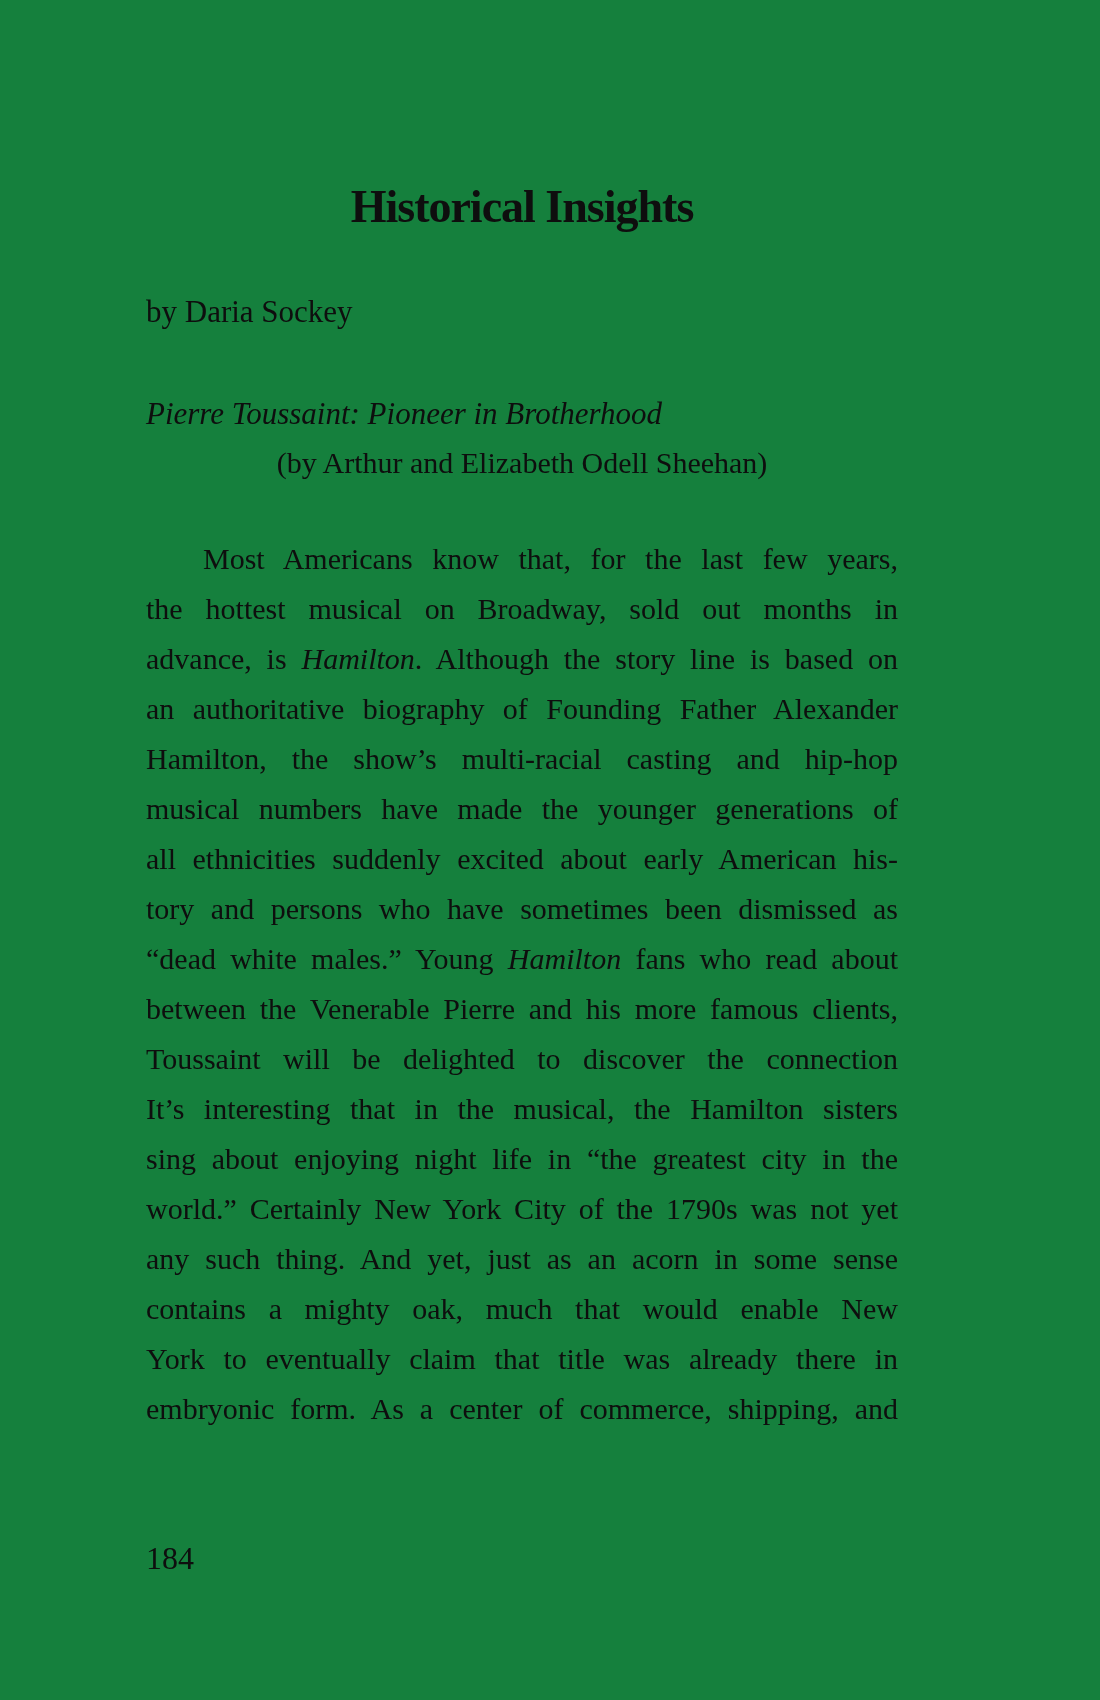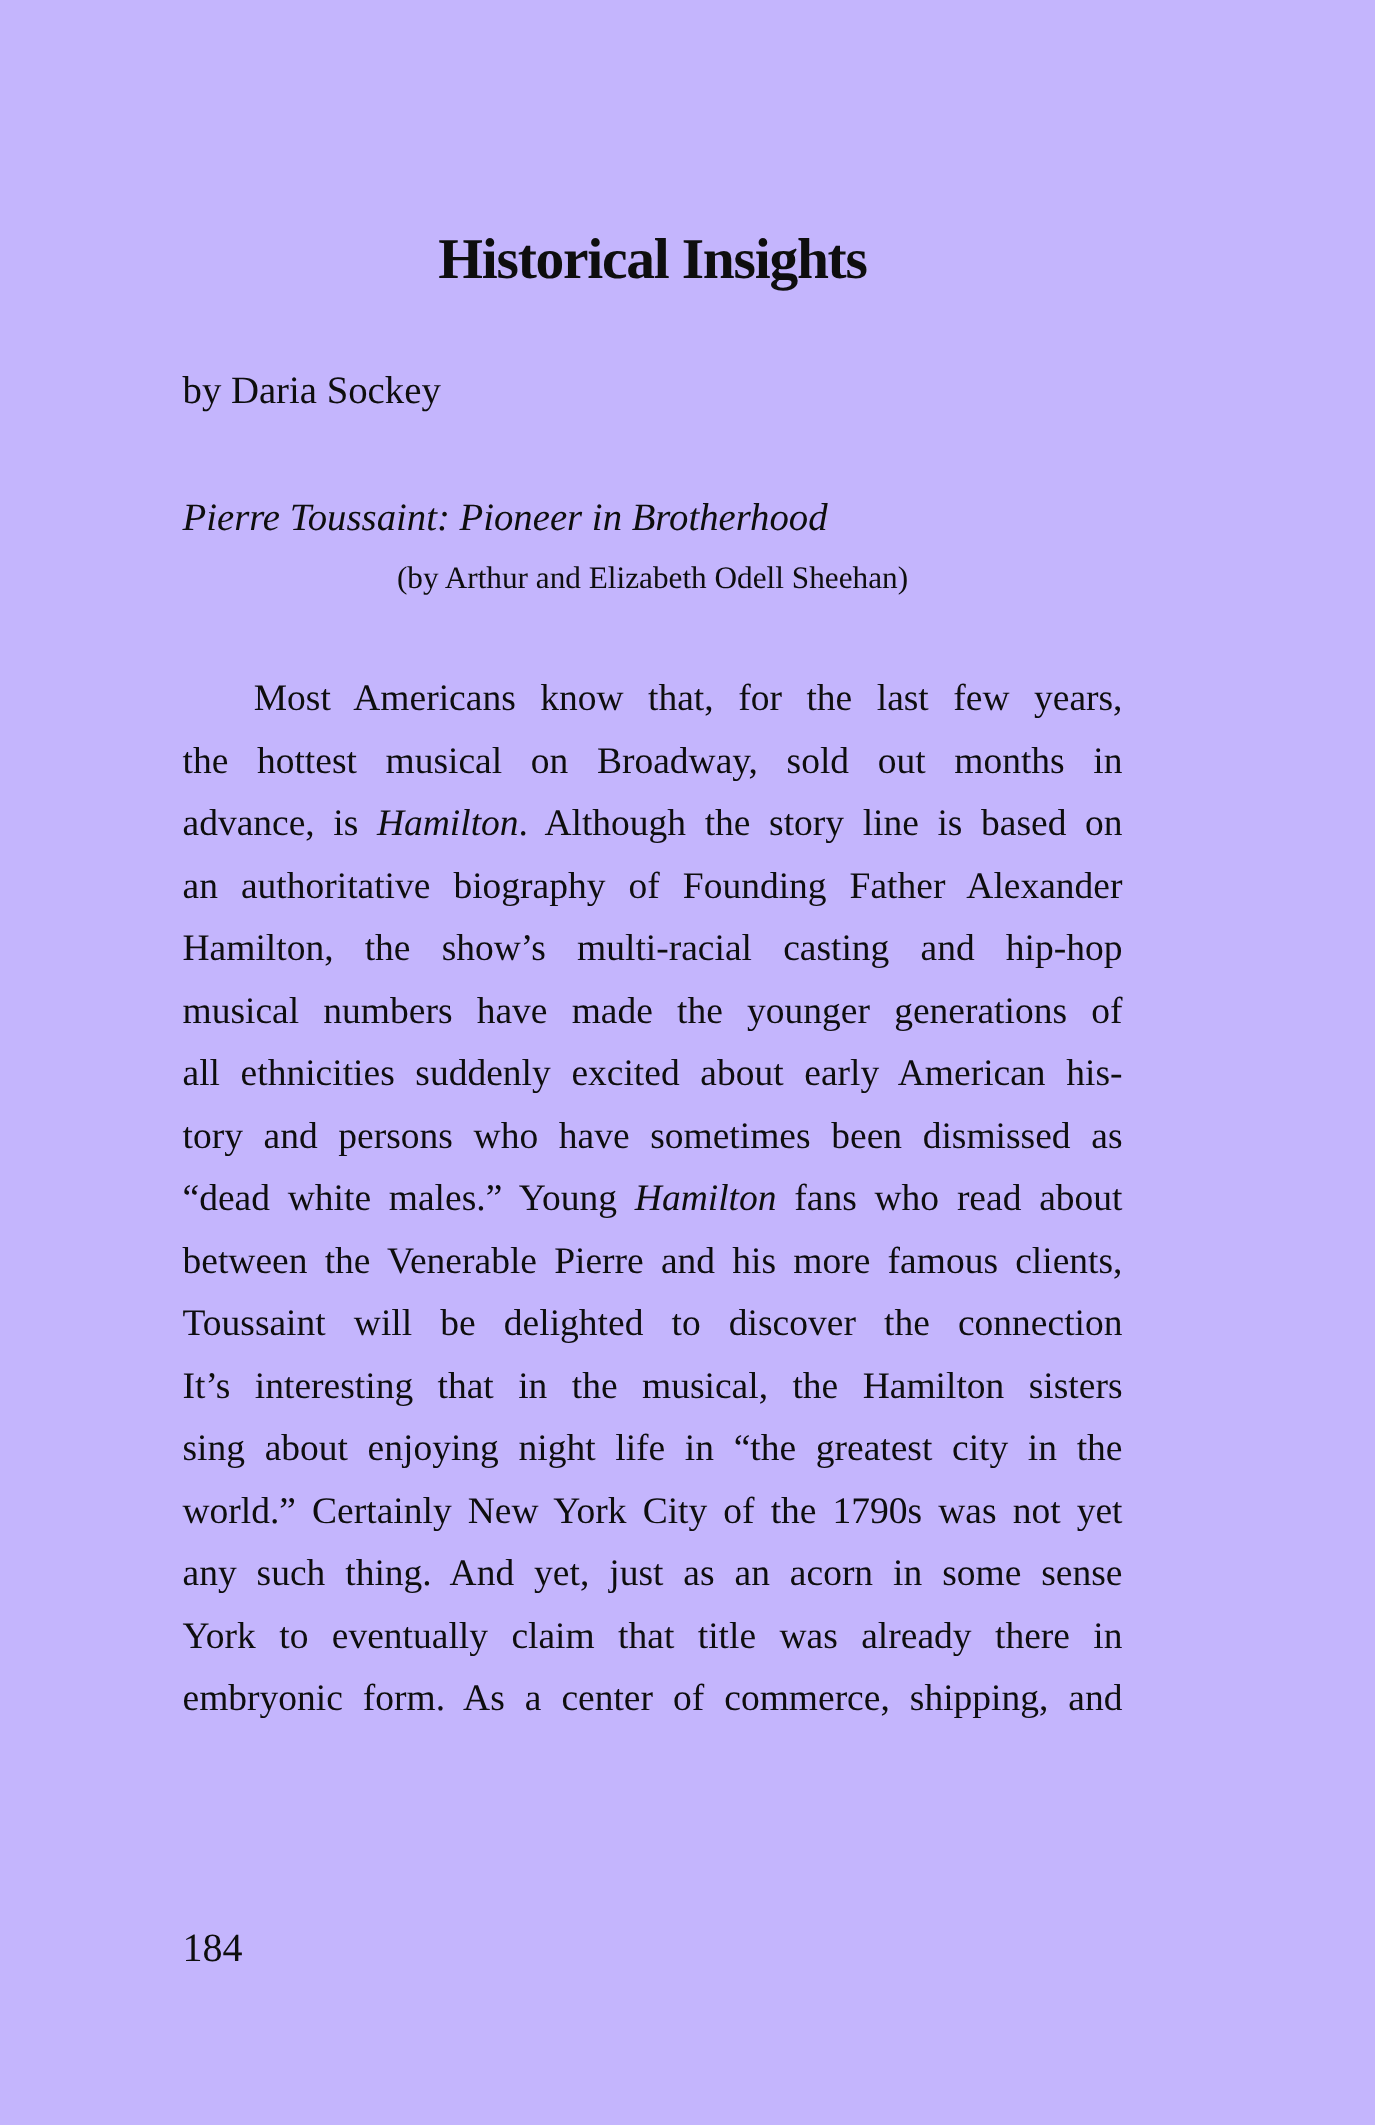--- a/index.html
+++ b/index.html
@@ -6,21 +6,21 @@
   body {
     width: 1100px; height: 1700px;
     background: #ffffff;
     font-family: "Liberation Serif", serif;
     color: #0e0e0e;
     overflow: hidden;
   }
   .page {
     position: relative;
     width: 1100px; height: 1700px;
-    background: #c4b5fd;
+    background: #15803d;
   }
   .content {
     position: absolute;
     left: 146px;
     width: 752px;
     top: 0;
     height: 1700px;
   }
   .page-title {
     position: absolute;
@@ -45,21 +45,21 @@
     text-align: left;
     font-size: 31px;
     font-style: italic;
     line-height: 40px;
     white-space: nowrap;
   }
   .work-authors {
     position: absolute;
     top: 443px; left: 0; width: 100%;
     text-align: center;
-    font-size: 25px;
+    font-size: 30px;
     line-height: 40px;
     white-space: nowrap;
   }
   .body-text {
     position: absolute;
     top: 534px; left: 0; width: 100%;
     font-size: 30px;
     line-height: 50px;
   }
   .body-line {
@@ -101,20 +101,21 @@
         <div class="body-line"><span>musical numbers have made the younger generations of</span></div>
         <div class="body-line"><span>all ethnicities suddenly excited about early American his-</span></div>
         <div class="body-line"><span>tory and persons who have sometimes been dismissed as</span></div>
         <div class="body-line"><span>“dead white males.” Young </span><em>Hamilton</em><span> fans who read about</span></div>
         <div class="body-line"><span>between the Venerable Pierre and his more famous clients,</span></div>
         <div class="body-line"><span>Toussaint will be delighted to discover the connection</span></div>
         <div class="body-line"><span>It’s interesting that in the musical, the Hamilton sisters</span></div>
         <div class="body-line"><span>sing about enjoying night life in “the greatest city in the</span></div>
         <div class="body-line"><span>world.” Certainly New York City of the 1790s was not yet</span></div>
         <div class="body-line"><span>any such thing. And yet, just as an acorn in some sense</span></div>
+        <div class="body-line"><span>contains a mighty oak, much that would enable New</span></div>
         <div class="body-line"><span>York to eventually claim that title was already there in</span></div>
         <div class="body-line"><span>embryonic form. As a center of commerce, shipping, and</span></div>
       </div>
 
     <div class="page-number">184</div>
 
   </div>
 </div>
 
 </body></html>

